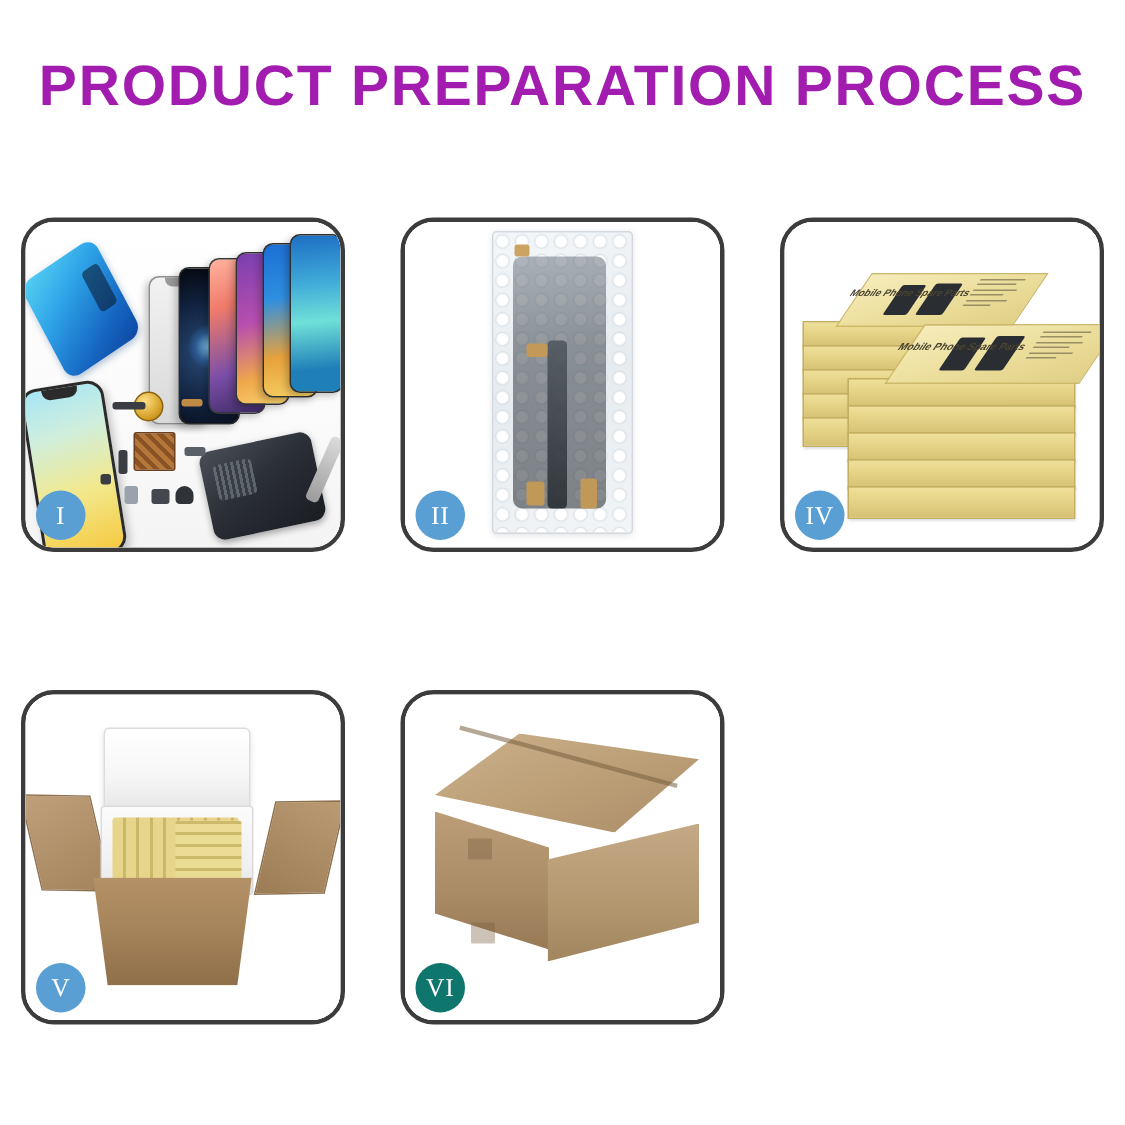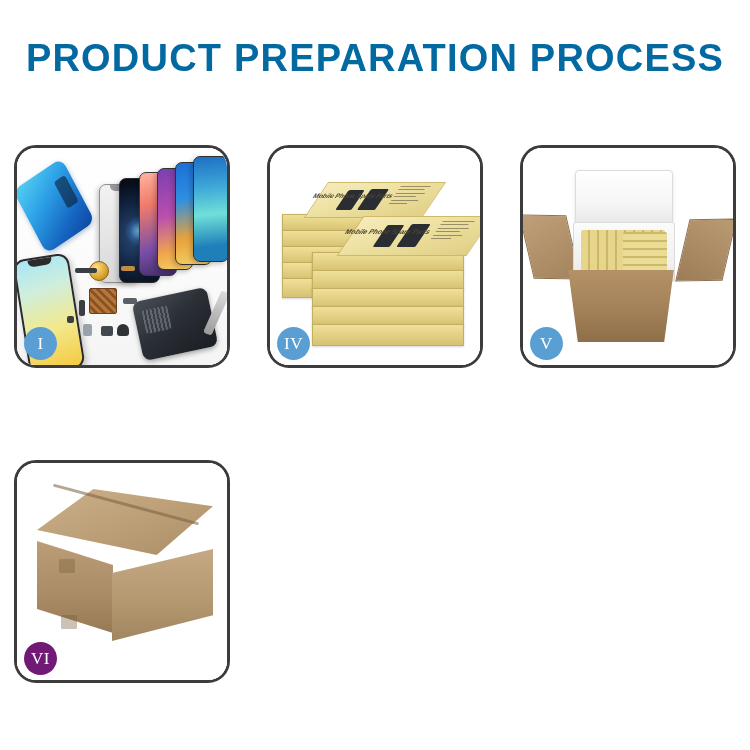--- a/index.html
+++ b/index.html
@@ -11,21 +11,21 @@
     position:relative;
   }
   .page{width:750px;height:750px;position:relative;}
 
   
   .header{width:750px;text-align:center;padding-top:38px;box-sizing:border-box;}
   .title{
     font-size:38px;
     font-weight:700;
     letter-spacing:1.2px;
-    color:#0369a1;
+    color:#a21caf;
     line-height:1.1;
     font-family:"Liberation Sans", sans-serif;
   }
   .subtitle{
     margin-top:10px;
     font-size:15.5px;
     font-weight:400;
     color:#1a1a1a;
     letter-spacing:.1px;
   }
@@ -61,21 +61,21 @@
     width:33px;height:33px;
     border-radius:50%;
     background:#5a9fd4;
     color:#ffffff;
     font-family:"Liberation Serif", serif;
     font-size:17px;
     display:flex;align-items:center;justify-content:center;
     letter-spacing:.5px;
     z-index:40;
   }
-  .badge.dark{background:#701a75;}
+  .badge.dark{background:#0f766e;}
 
   
   .p1bg{position:absolute;inset:0;background:linear-gradient(180deg,#ffffff 0%,#fbfbfb 55%,#f4f4f4 100%);}
   .flexoled{
     position:absolute;left:8px;top:22px;width:58px;height:72px;
     background:linear-gradient(150deg,#56d2f2 0%,#2ea3e8 35%,#1565c0 75%,#0d47a1 100%);
     border-radius:9px;
     transform:rotate(-28deg) skewY(-6deg);
     box-shadow:0 2px 5px rgba(0,60,120,.30);
   }
@@ -321,20 +321,35 @@
         <div class="partdot" style="left:66px;top:176px;width:9px;height:12px;background:#9aa2ab;"></div>
         <div class="partdot" style="left:84px;top:178px;width:12px;height:10px;background:#43484f;"></div>
         <div class="partdot" style="left:100px;top:176px;width:12px;height:12px;background:#2f3338;border-radius:50% 50% 3px 3px;"></div>
         <div class="partdot" style="left:50px;top:168px;width:7px;height:7px;"></div>
         <div class="tool"></div>
         <span class="vis-hidden">Mobile phone LCD screens, phone models and disassembled spare parts laid out</span>
       </div>
       <div class="badge">I</div>
     </div>
 
+    <div class="panel">
+      <div class="photo">
+        <div class="p2bg"></div>
+        <div class="bubblebag">
+          <div class="screenInside"></div>
+          <div class="cableInside"></div>
+          <div class="tapebit" style="left:14px;top:8px;width:10px;height:8px;"></div>
+          <div class="tapebit" style="left:22px;top:74px;width:14px;height:9px;"></div>
+          <div class="tapebit" style="left:22px;top:166px;width:12px;height:16px;"></div>
+          <div class="tapebit" style="left:58px;top:164px;width:11px;height:20px;"></div>
+        </div>
+        <span class="vis-hidden">Single phone screen sealed inside bubble wrap bag</span>
+      </div>
+      <div class="badge">II</div>
+    </div>
 
 
     <div class="panel">
       <div class="photo">
         <div class="p4bg"></div>
         <div class="stackWrap">
 
           <div class="slab" style="left:6px;top:48px;width:132px;height:16px;"></div>
           <div class="slab" style="left:6px;top:64px;width:132px;height:16px;"></div>
           <div class="slab" style="left:6px;top:80px;width:132px;height:16px;"></div>

